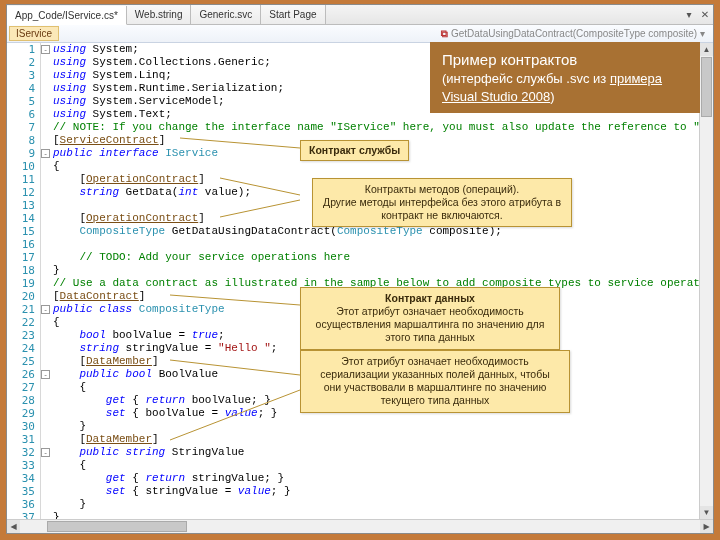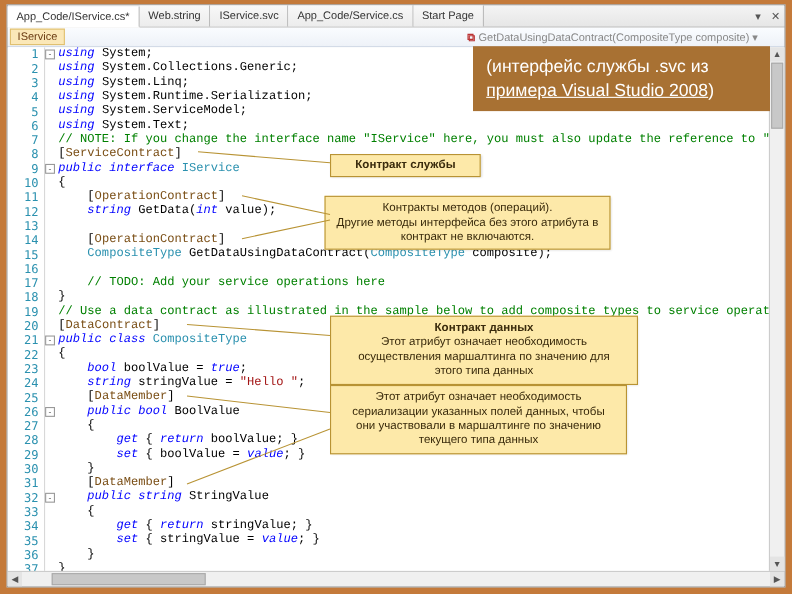--- a/index.html
+++ b/index.html
@@ -6,58 +6,57 @@
   body { font-family: "Segoe UI", Tahoma, sans-serif; font-size: 11px; background: #c47a3a; width: 720px; height: 540px; overflow: hidden; }
   .frame { position: absolute; left: 6px; top: 4px; width: 708px; height: 530px; background: #fff; border: 1px solid #8a8a8a; }
   .tabstrip { height: 20px; background: linear-gradient(#f4f4f4,#e6e6e6); border-bottom: 1px solid #bcbcbc; display: flex; align-items: stretch; font-size: 10px; position: relative; }
   .tab { padding: 2px 8px; border-right: 1px solid #bcbcbc; background: linear-gradient(#f8f8f8,#ececec); color: #333; display: flex; align-items: center; cursor: pointer; }
   .tab.active { background: #fff; border-bottom: 1px solid #fff; position: relative; top: 1px; }
   .tabstrip .spacer { flex: 1; }
   .tabstrip .winbtn { width: 16px; display: flex; align-items: center; justify-content: center; color: #555; cursor: pointer; }
   .subbar { height: 18px; background: linear-gradient(#fafcff,#eef2f8); border-bottom: 1px solid #c9d3e2; display: flex; align-items: center; font-size: 10px; color: #555; }
   .subbar .crumb { padding: 1px 6px; color: #6a3b12; background: #fbe8b8; border: 1px solid #e0c070; margin-left: 2px; }
   .subbar .spacer { flex: 1; }
-  .subbar .method { color: #888; padding-right: 24px; }
+  .subbar .method { color: #888; padding-right: 8px; }
   .subbar .method .ico { color: #b33; font-weight: bold; margin-right: 3px; }
   .editor { position: absolute; top: 38px; left: 0; right: 0; bottom: 14px; overflow: hidden; background: #fff; }
   .gutter { position: absolute; left: 0; top: 0; bottom: 0; width: 34px; background: #fff; border-right: 1px solid #d8d8d8; }
   .fold { position: absolute; left: 34px; top: 0; bottom: 0; width: 10px; }
   .fold .box { position: absolute; width: 9px; height: 9px; border: 1px solid #999; background: #fff; font-size: 8px; line-height: 7px; text-align: center; color: #666; left: 0; }
   .code { position: absolute; left: 46px; right: 14px; top: 0; bottom: 0; font-family: Consolas, "Courier New", monospace; font-size: 11px; line-height: 13px; color: #000; white-space: pre; }
   .code .line { height: 13px; position: relative; }
   .code .ln { position: absolute; left: -44px; width: 26px; text-align: right; color: #2b91af; font-family: Consolas, monospace; }
   .kw { color: #0000ff; font-style: italic; }
   .cm { color: #008000; }
   .tp { color: #2b91af; }
-  .at { color: #7a4e15; }
+  .at { color: #7a4e15; text-decoration: underline; }
   .st { color: #a31515; }
   .vscroll { position: absolute; right: 0; top: 38px; bottom: 14px; width: 14px; background: #f0f0f0; border-left: 1px solid #ccc; }
   .vscroll .thumb { position: absolute; left: 1px; right: 1px; top: 14px; height: 60px; background: #c8c8c8; border: 1px solid #aaa; }
   .vscroll .arr { position: absolute; left: 0; right: 0; height: 13px; background: #e4e4e4; text-align: center; font-size: 8px; color: #555; line-height: 13px; }
   .hscroll { position: absolute; left: 0; right: 0; bottom: 0; height: 14px; background: #f0f0f0; border-top: 1px solid #ccc; }
   .hscroll .thumb { position: absolute; top: 1px; bottom: 1px; left: 40px; width: 140px; background: #c8c8c8; border: 1px solid #aaa; }
   .hscroll .arr { position: absolute; top: 0; bottom: 0; width: 13px; background: #e4e4e4; text-align: center; font-size: 8px; color: #555; line-height: 13px; }
   .callout { position: absolute; background: #fde9a9; border: 1px solid #b89334; font-size: 10.5px; color: #3a2b0c; text-align: center; padding: 4px 8px; line-height: 1.25; box-shadow: 1px 1px 2px rgba(0,0,0,0.15); }
-  .callout.strong { font-weight: bold; padding: 3px 22px; }
+  .callout.strong { font-weight: bold; padding: 3px 8px; }
   .titlebox { position: absolute; background: #a87133; color: #fff; font-size: 15px; padding: 8px 12px; line-height: 1.35; font-family: Arial, sans-serif; }
-  .titlebox .l2 { font-size: 16px; }
+  .titlebox .l2 { font-size: 13px; }
   .titlebox .lnk { text-decoration: underline; }
   svg.connector { position: absolute; pointer-events: none; }
 </style>
 </head>
 <body>
 
 <div class="frame">
 
   <div class="tabstrip">
 
     <div class="tab active">App_Code/IService.cs*</div>
       <div class="tab">Web.string</div>
-      <div class="tab">IService.svc</div>
-      <div class="tab">App_Code/Service.cs</div>
+      <div class="tab">Generic.svc</div>
       <div class="tab">Start Page</div>
       <div class="spacer"></div>
     <div class="winbtn">▾</div>
     <div class="winbtn">✕</div>
   </div>
 
   <div class="subbar">
     <span class="crumb">IService</span>
     <div class="spacer"></div>
     <span class="method">
@@ -84,30 +83,31 @@
   </div>
   <div class="hscroll">
     <div class="arr" style="left:0">◀</div>
     <div class="thumb"></div>
     <div class="arr" style="right:0">▶</div>
   </div>
 
 </div>
 
 <div class="titlebox" style="left:430px; top:42px; width:270px;">
+  <div>Пример контрактов</div>
   <div class="l2">
     <span>(интерфейс службы .svc из </span><span class="lnk">примера Visual Studio 2008</span><span>)</span>
   </div>
 </div>
 
 <div class="callout strong" style="left:300px; top:140px;">Контракт службы</div>
 
-<div class="callout" style="left:295px; top:178px; width:260px;" id="coOps">Контракты методов (операций).<br>Другие методы интерфейса без этого атрибута в<br>контракт не включаются.</div>
+<div class="callout" style="left:312px; top:178px; width:260px;" id="coOps">Контракты методов (операций).<br>Другие методы интерфейса без этого атрибута в<br>контракт не включаются.</div>
 
-<div class="callout" style="left:300px; top:287px; width:280px;">
+<div class="callout" style="left:300px; top:287px; width:260px;">
   <div style="font-weight:bold">Контракт данных</div>
   <div id="coDataBody">Этот атрибут означает необходимость<br>осуществления маршалтинга по значению для<br>этого типа данных</div>
 </div>
 
 <div class="callout" style="left:300px; top:350px; width:270px;" id="coMember">Этот атрибут означает необходимость<br>сериализации указанных полей данных, чтобы<br>они участвовали в маршалтинге по значению<br>текущего типа данных</div>
 
 <svg class="connector" style="left:0;top:0;width:720px;height:540px">
   <line x1="180" y1="138" x2="300" y2="148" stroke="#b89334" stroke-width="1"></line>
   <line x1="220" y1="178" x2="300" y2="195" stroke="#b89334" stroke-width="1"></line>
   <line x1="220" y1="217" x2="300" y2="200" stroke="#b89334" stroke-width="1"></line>

